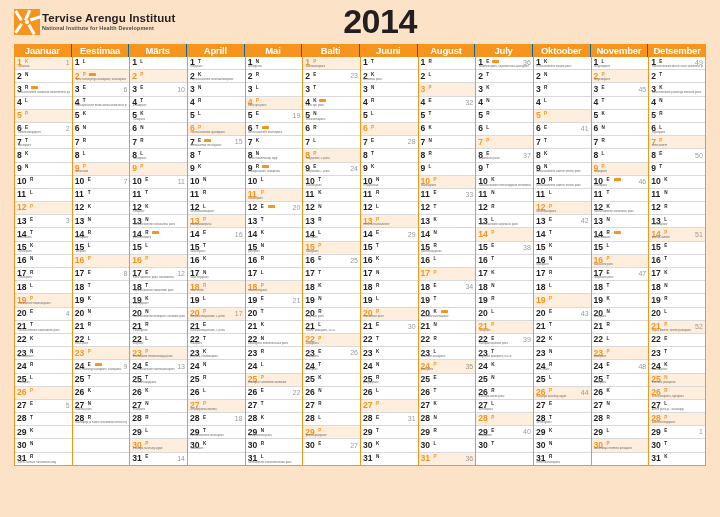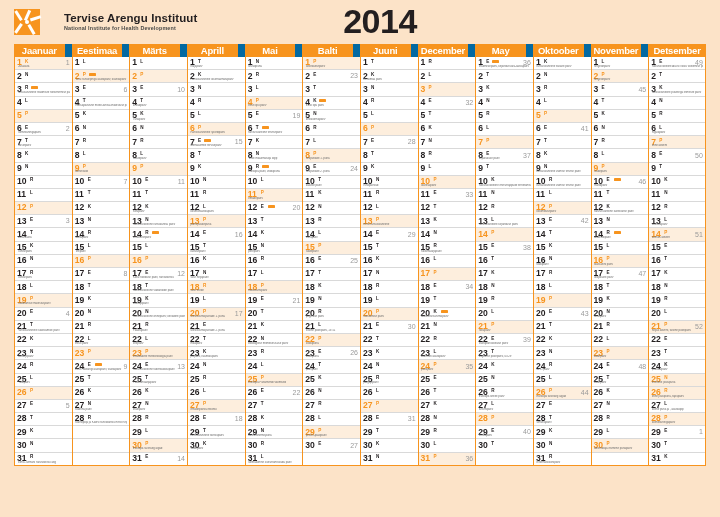--- a/index.html
+++ b/index.html
@@ -6,21 +6,21 @@
   body{
     width:720px;height:517px;overflow:hidden;
     background:#fce3c8;
     font-family:"Liberation Sans", sans-serif;
     -webkit-font-smoothing:antialiased;
   }
   #page{position:relative;width:720px;height:517px;}
 
   
   .header{position:relative;height:44px;}
-  .logo-wrap{position:absolute;left:14px;top:9px;display:flex;align-items:center;gap:24px;}
+  .logo-wrap{position:absolute;left:14px;top:9px;display:flex;align-items:center;gap:2px;}
   .logo-mark{width:26px;height:26px;position:relative;flex:0 0 auto;}
   .logo-text .l1{font-size:11.5px;font-weight:bold;color:#231f20;letter-spacing:.1px;line-height:12px;}
   .logo-text .l2{font-size:5.4px;font-weight:bold;color:#4a4a48;letter-spacing:.15px;line-height:8px;}
   .year{
     position:absolute;left:0;right:0;top:2px;text-align:center;
     font-size:34px;font-weight:bold;color:#231f20;letter-spacing:-0.5px;padding-left:40px;
   }
   .plan-title{
     position:absolute;right:14px;top:12px;
     font-size:19px;font-weight:bold;color:#0f172a;letter-spacing:-.2px;margin-top:29px;
@@ -28,21 +28,21 @@
 
   
   .calendar{position:absolute;left:14px;top:44px;width:692px;}
   .months{display:flex;width:692px;}
   .mcol{width:57.666px;flex:0 0 57.666px;}
 
   .mhead{
     height:13px;line-height:13px;text-align:center;
     background:#f7941e;color:#ffffff;
     font-size:9.5px;font-weight:bold;
-    border-right:7px solid #0369a1;
+    border-right:1px solid #0369a1;
     letter-spacing:-.2px;white-space:nowrap;overflow:hidden;
   }
   .mcol:last-child .mhead{border-right:none;}
 
   .mbody{border-left:1px solid #f7941e;background:#ffffff;}
   .mcol:last-child .mbody{border-right:1px solid #f7941e;}
 
   .day{
     position:relative;
     height:13.2px;
@@ -1130,21 +1130,21 @@
               <span class="dn">30</span>
               <span class="wd">K</span>
             </div>
             <div class="day">
               <span class="dn">31</span>
               <span class="wd">N</span>
             </div>
           </div>
         </div>
         <div class="mcol">
-          <div class="mhead">December</div>
+          <div class="mhead">August</div>
           <div class="mbody">
             <div class="day narrow">
               <span class="dn">1</span>
               <span class="wd">R</span>
             </div>
             <div class="day narrow">
               <span class="dn">2</span>
               <span class="wd">L</span>
             </div>
             <div class="day we narrow">
@@ -1270,21 +1270,21 @@
               <span class="wd">L</span>
             </div>
             <div class="day we">
               <span class="dn">31</span>
               <span class="wd">P</span>
               <span class="wk">36</span>
             </div>
           </div>
         </div>
         <div class="mcol">
-          <div class="mhead">May</div>
+          <div class="mhead">July</div>
           <div class="mbody">
             <div class="day narrow">
               <span class="dn">1</span>
               <span class="wd">E</span>
               <span class="flag"></span>
               <span class="wk">36</span>
               <span class="note">teadmistepäev, kirjandusvara-aastapäev</span>
             </div>
             <div class="day narrow">
               <span class="dn">2</span>

